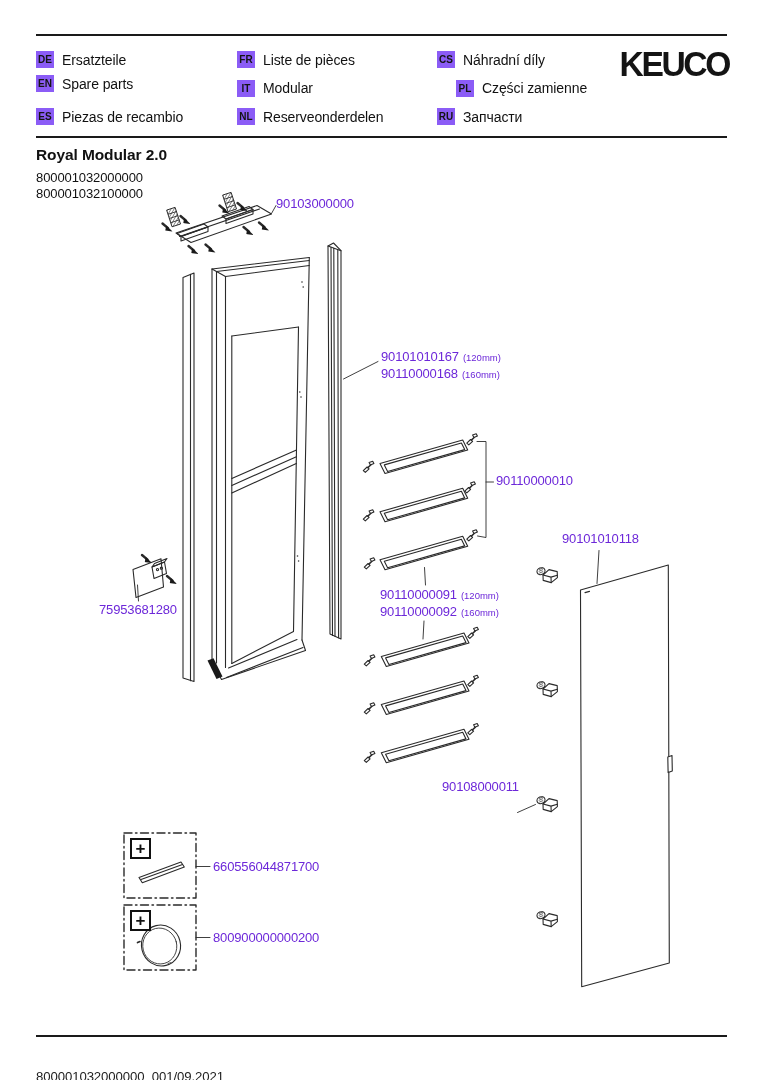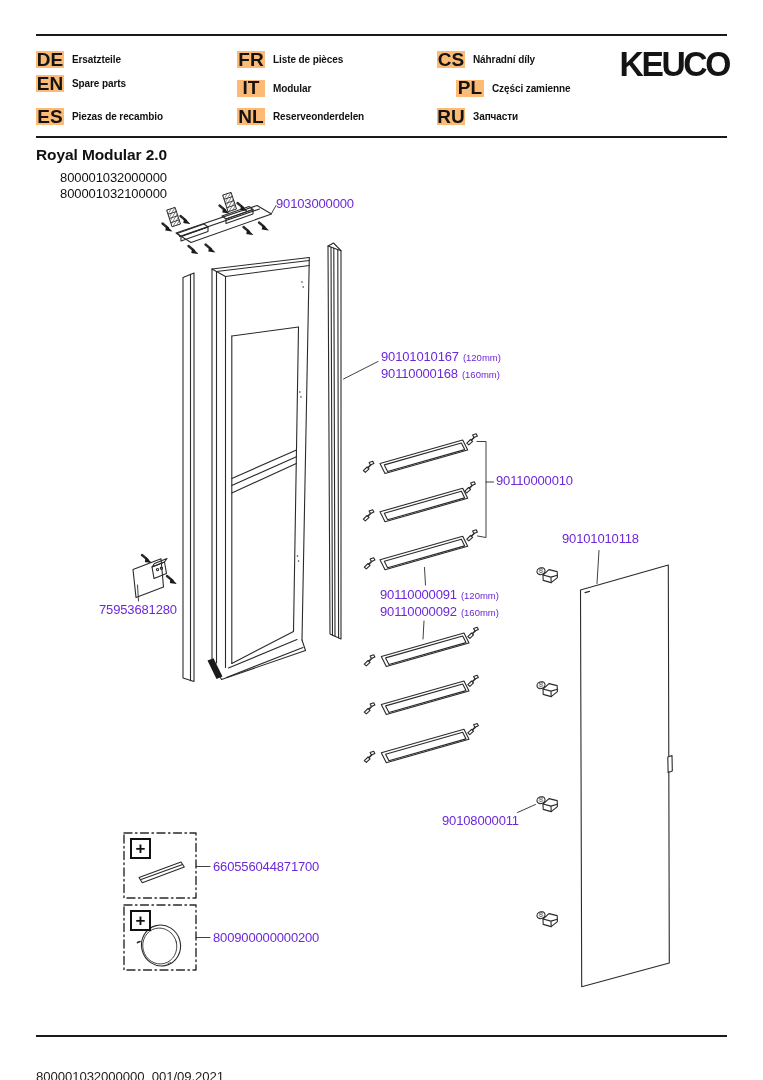--- a/index.html
+++ b/index.html
@@ -6,31 +6,31 @@
   body{
     width:763px;height:1080px;position:relative;background:#fff;
     font-family:"Liberation Sans", sans-serif;color:#111;overflow:hidden;
   }
   .rule{position:absolute;left:36px;width:691px;background:#1a1a1a;}
   #rule-top{top:34px;height:2px;}
   #rule-mid{top:136px;height:1.6px;}
   #rule-foot{top:1035px;height:1.6px;}
   .lang-item{position:absolute;display:flex;align-items:center;gap:8px;height:17px;}
   .lang-badge{
-    width:28px;height:17px;background:#fdba74;color:#141414;
-    font-weight:bold;font-size:19px;display:flex;align-items:center;justify-content:center;
+    width:18px;height:17px;background:#8b5cf6;color:#141414;
+    font-weight:bold;font-size:10px;display:flex;align-items:center;justify-content:center;
     letter-spacing:0;flex:0 0 auto;
   }
-  .lang-label{font-weight:bold;font-size:10px;white-space:nowrap;letter-spacing:-0.1px;}
+  .lang-label{font-weight:normal;font-size:14px;white-space:nowrap;letter-spacing:-0.1px;}
   #logo{
     position:absolute;right:34px;top:44px;font-size:35px;font-weight:bold;
     letter-spacing:-2.5px;transform:scaleX(0.96);transform-origin:right;
     color:#141414;
   }
-  #title-block{position:absolute;left:36px;top:146px;text-align:right;}
+  #title-block{position:absolute;left:36px;top:146px;}
   #product-name{font-weight:bold;font-size:15.5px;margin-bottom:6px;letter-spacing:-0.1px;}
   .product-code{font-size:13px;line-height:15.5px;letter-spacing:-0.1px;}
   #diagram{position:absolute;left:0;top:0;}
   .part-label{
     position:absolute;font-size:13px;letter-spacing:-0.15px;color:#6d28d9;
     white-space:nowrap;line-height:14px;
   }
   .part-label .size{font-size:9.5px;letter-spacing:0;margin-left:4px;}
   .plus-badge{
     position:absolute;width:17px;height:17px;border:2.6px solid #111;
@@ -300,21 +300,21 @@
 </div>
 <div class="part-label" style="left:380px;top:588px">
   <span>90110000091</span><span class="size">(120mm)</span>
 </div>
 <div class="part-label" style="left:380px;top:605px">
   <span>90110000092</span><span class="size">(160mm)</span>
 </div>
 <div class="part-label" style="left:99px;top:603px">
   <span>75953681280</span>
 </div>
-<div class="part-label" style="left:442px;top:814px">
+<div class="part-label" style="left:442px;top:780px">
   <span>90108000011</span>
 </div>
 <div class="part-label" style="left:213px;top:860px">
   <span>660556044871700</span>
 </div>
 <div class="part-label" style="left:213px;top:931px">
   <span>800900000000200</span>
 </div>
 
 <div class="plus-badge" style="left:130px;top:838px">+</div>

